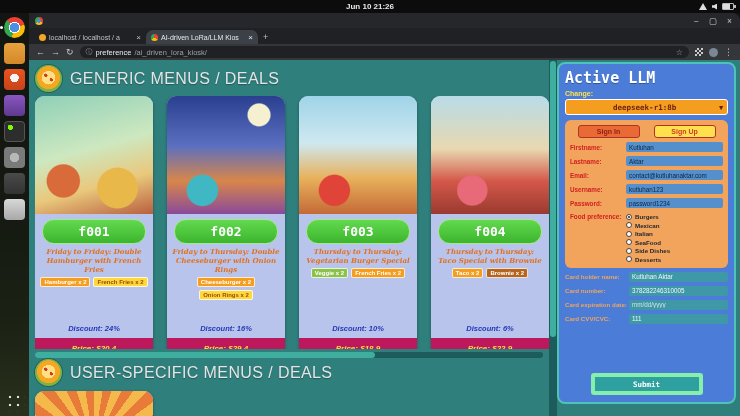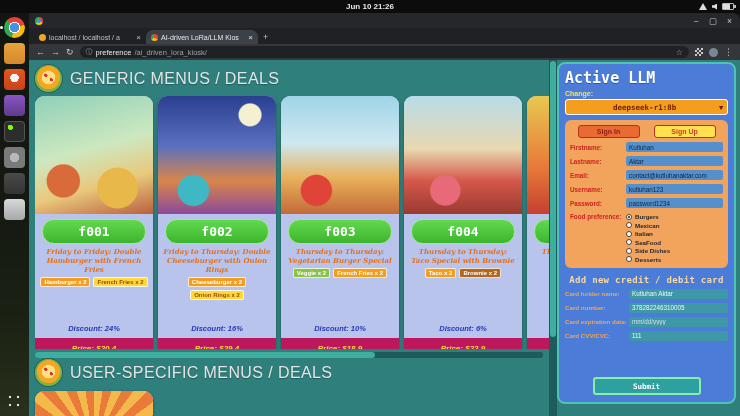--- a/index.html
+++ b/index.html
@@ -51,21 +51,21 @@
   .ext-ic{width:8px;height:8px;flex:none;background:repeating-conic-gradient(#c8cacc 0 25%,transparent 0 50%) 0 0/4px 4px;}
   .avatar{width:9px;height:9px;border-radius:50%;background:#7b8794;flex:none;}
   
   .content{position:absolute;left:0;top:47px;right:0;bottom:0;background:#2f7f7d;}
   .main{position:absolute;left:0;top:0;width:520px;bottom:0;overflow:hidden;}
   .sec-head{position:absolute;left:6px;display:flex;align-items:center;gap:8px;}
   .sec-head.one{top:5px;} .sec-head.two{top:299px;}
   .logo{width:27px;height:27px;border-radius:50%;flex:none;box-shadow:0 0 0 1px rgba(0,0,0,.25);}
   .sec-title{font-size:16px;font-weight:normal;color:#e5e5e5;letter-spacing:.4px;
              text-shadow:0 1px 1px rgba(0,0,0,.3);white-space:nowrap;}
-  .cards{position:absolute;left:6px;top:36px;width:514px;height:253px;display:flex;gap:5px;overflow:hidden;}
+  .cards{position:absolute;left:6px;top:36px;width:514px;height:253px;display:flex;gap:14px;overflow:hidden;}
   .card{flex:none;width:118px;height:262px;background:#b9c4ec;border-radius:9px;display:flex;
         flex-direction:column;overflow:hidden;box-shadow:0 1px 3px rgba(0,0,0,.35);}
   .art{height:118px;flex:none;}
   .pill{margin:5px 7px 0;height:23px;flex:none;border-radius:12px;background:linear-gradient(#62d94e,#3cb52e);
         border:1px solid #a5e693;display:flex;align-items:center;justify-content:center;color:#fff;
         font-family:"DejaVu Sans Mono",monospace;font-weight:bold;font-size:13px;}
   .desc{margin:3px 5px 0;font-family:"DejaVu Serif",serif;font-style:italic;font-weight:bold;
         font-size:7px;line-height:1.3;color:#e2701d;text-align:center;}
   .tags{margin-top:3px;display:flex;justify-content:center;gap:3px;flex-wrap:wrap;padding:0 3px;}
   .tag{font-size:6px;font-weight:bold;padding:1px 3px;border-radius:2px;border:1px solid rgba(255,255,255,.8);
@@ -109,21 +109,21 @@
   .radio.checked::after{content:"";position:absolute;left:1px;top:1px;width:2px;height:2px;
          border-radius:50%;background:#222;}
   .opt-label{font-size:6.2px;color:#1c2430;font-weight:bold;}
   .cc-title{margin-top:7px;text-align:center;font-family:"DejaVu Sans Mono",monospace;font-weight:bold;
             font-size:9px;color:#f5d9a8;letter-spacing:.3px;}
   .cc-row{display:flex;align-items:center;margin-top:4px;}
   .cc-label{width:64px;font-size:6.2px;font-weight:bold;color:#f2a45c;flex:none;}
   .cc-input{flex:1;height:10px;border:none;border-radius:2px;background:#3f98a8;color:#eef8f8;
             font-size:6.3px;padding:0 3px;min-width:0;font-family:"Liberation Sans",sans-serif;}
   .cc-input::placeholder{color:#cfe0e3;}
-  .submit{margin:8px auto 2px;width:104px;height:14px;background:#2fa0a0;border:2px solid #86efac;
+  .submit{margin:8px auto 2px;width:104px;height:14px;background:#2fa0a0;border:4px solid #86efac;
           border-radius:3px;color:#fff;font-weight:bold;font-size:7.5px;
           font-family:"DejaVu Sans Mono",monospace;display:flex;align-items:center;justify-content:center;
           margin-top:auto;}
 </style>
 </head>
 <body>
 
 <div class="screen">
   <div class="wallpaper"></div>
 
@@ -344,21 +344,20 @@
                 <span class="opt-label">Side Dishes</span>
               </div>
               <div class="opt">
                 <span class="radio"></span>
                 <span class="opt-label">Desserts</span>
               </div>
             </div>
           </div>
         </div>
 
-        <div class="cc-title">Add new credit / debit card</div>
 
         <div class="cc-row">
           <span class="cc-label">Card holder name:</span>
           <input class="cc-input" value="Kutluhan Aktar" style="">
         </div>
         <div class="cc-row">
           <span class="cc-label">Card number:</span>
           <input class="cc-input" value="378282246310005" style="">
         </div>
         <div class="cc-row">

